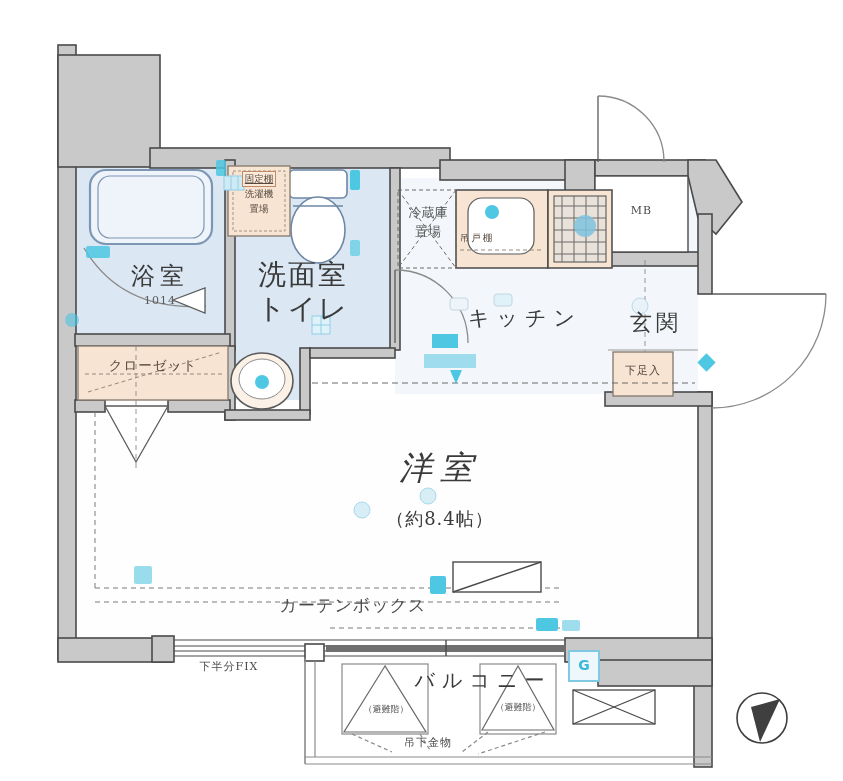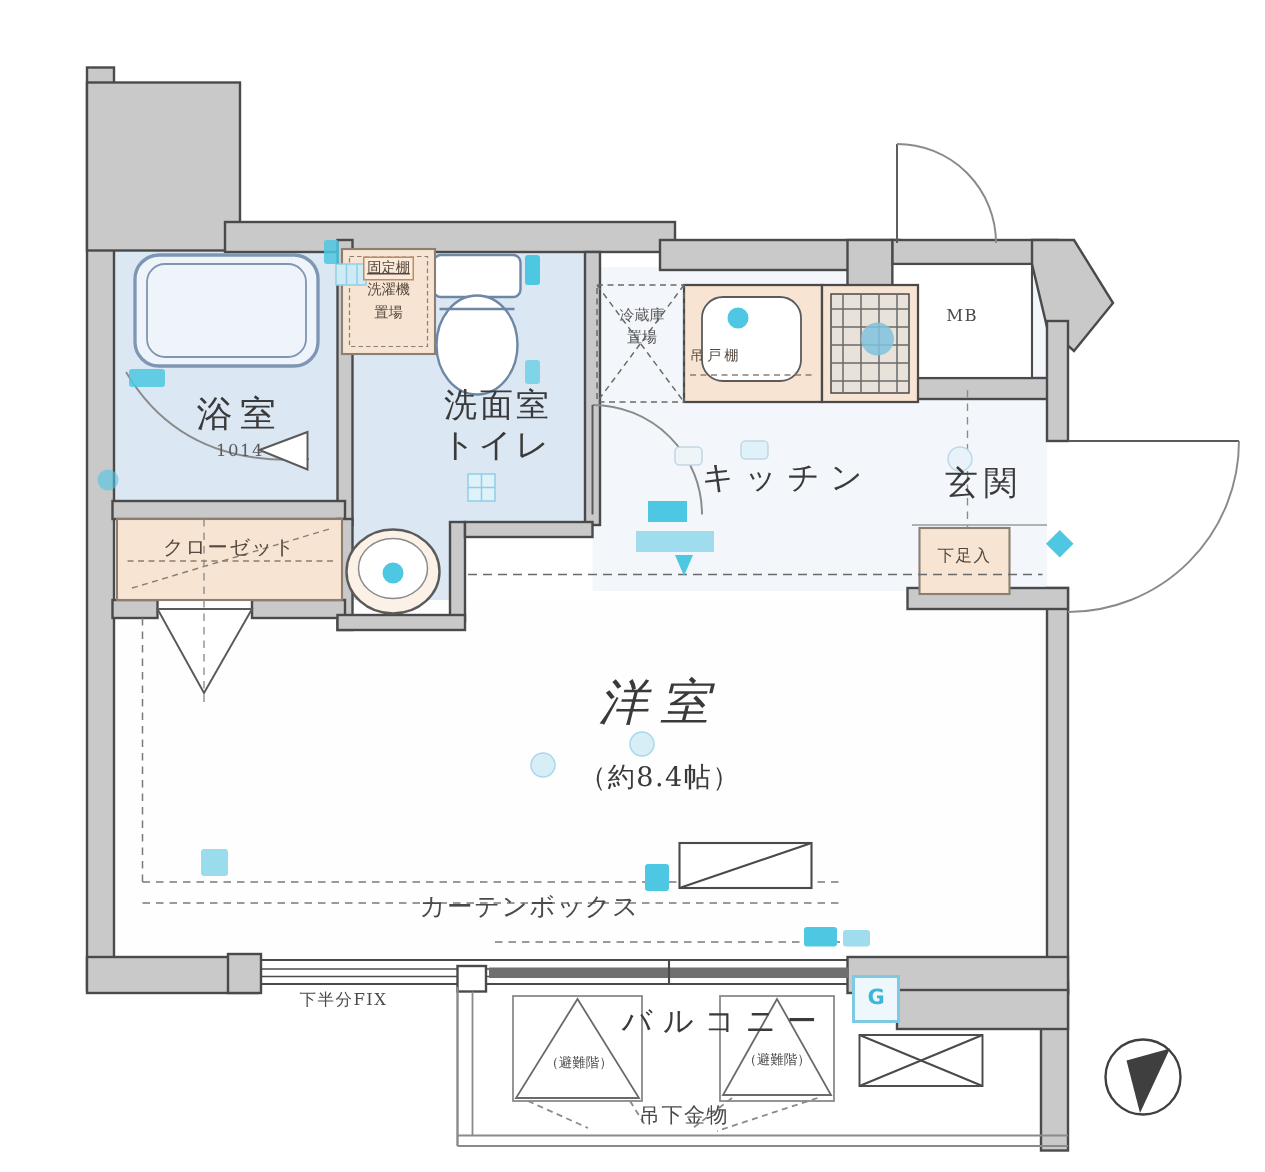--- a/index.html
+++ b/index.html
@@ -4,38 +4,38 @@
 <style>
   html,body{margin:0;padding:0;background:#ffffff;}
   .plan{
     position:relative;width:843px;height:781px;background:#ffffff;
     font-family:"DejaVu Serif","Liberation Serif",serif;color:#3a3a3a;overflow:hidden;
   }
   .plan svg{position:absolute;left:0;top:0;}
   .lbl{position:absolute;text-align:center;line-height:1.22;white-space:nowrap;}
   .bath-label{left:100px;top:262px;width:120px;font-size:24px;letter-spacing:5px;}
   .bath-size{left:100px;top:294px;width:120px;font-size:11px;color:#5a5a5a;letter-spacing:1px;}
-  .washroom-label{left:232px;top:258px;width:130px;font-size:22px;letter-spacing:2px;text-align:right;padding-left:6px;}
+  .washroom-label{left:232px;top:258px;width:130px;font-size:28px;letter-spacing:2px;text-align:center;padding-left:6px;}
   .washer-label{left:229px;top:171px;width:60px;font-size:9.5px;color:#55493f;line-height:1.5;}
   .washer-label .hd{display:inline-block;border:1px solid #c08a64;background:#fbe9d9;padding:0 2px;text-decoration:underline;}
-  .fridge-label{left:400px;top:204px;width:56px;font-size:10px;color:#555;line-height:1.45;}
+  .fridge-label{left:400px;top:204px;width:56px;font-size:13px;color:#555;line-height:1.45;}
   .cupboard-label{left:444px;top:232px;width:66px;font-size:9.5px;color:#55493f;letter-spacing:2px;}
   .kitchen-label{left:452px;top:306px;width:146px;font-size:21px;letter-spacing:7px;}
   .entrance-label{left:616px;top:310px;width:80px;font-size:22px;letter-spacing:4px;}
   .mb-label{left:595px;top:204px;width:93px;font-size:11px;letter-spacing:1px;color:#4a4a4a;}
   .shoe-label{left:611px;top:364px;width:64px;font-size:11px;color:#55493f;letter-spacing:1px;}
   .closet-label{left:80px;top:357px;width:146px;font-size:13.5px;letter-spacing:1px;color:#55493f;}
   .room-label{left:320px;top:448px;width:240px;font-size:33px;letter-spacing:8px;font-style:italic;}
   .room-size{left:320px;top:508px;width:240px;font-size:18px;letter-spacing:1px;}
   .curtain-label{left:268px;top:595px;width:170px;font-size:17px;letter-spacing:1px;color:#4a4a4a;text-align:center;}
   .fix-label{left:164px;top:660px;width:130px;font-size:11px;letter-spacing:1px;color:#4a4a4a;}
   .balcony-label{left:378px;top:668px;width:210px;font-size:20px;letter-spacing:7px;}
   .tri-left-label{left:344px;top:704px;width:84px;font-size:9px;color:#4a4a4a;}
   .tri-right-label{left:480px;top:702px;width:76px;font-size:9px;color:#4a4a4a;}
-  .hang-label{left:408px;top:736px;width:96px;font-size:14px;color:#4a4a4a;letter-spacing:1px;}
+  .hang-label{left:380px;top:736px;width:96px;font-size:11px;color:#4a4a4a;letter-spacing:1px;}
   .g-badge{left:568px;top:650px;width:28px;height:28px;position:absolute;
     background:#eef8fc;border:2px solid #7fc9e2;font-size:14px;font-weight:bold;color:#3bb7da;
     text-align:center;line-height:26px;font-family:"DejaVu Sans","Liberation Sans",sans-serif;}
 </style>
 </head>
 <body>
 
 <div class="plan">
 
   <svg width="843" height="781" viewBox="0 0 843 781">

